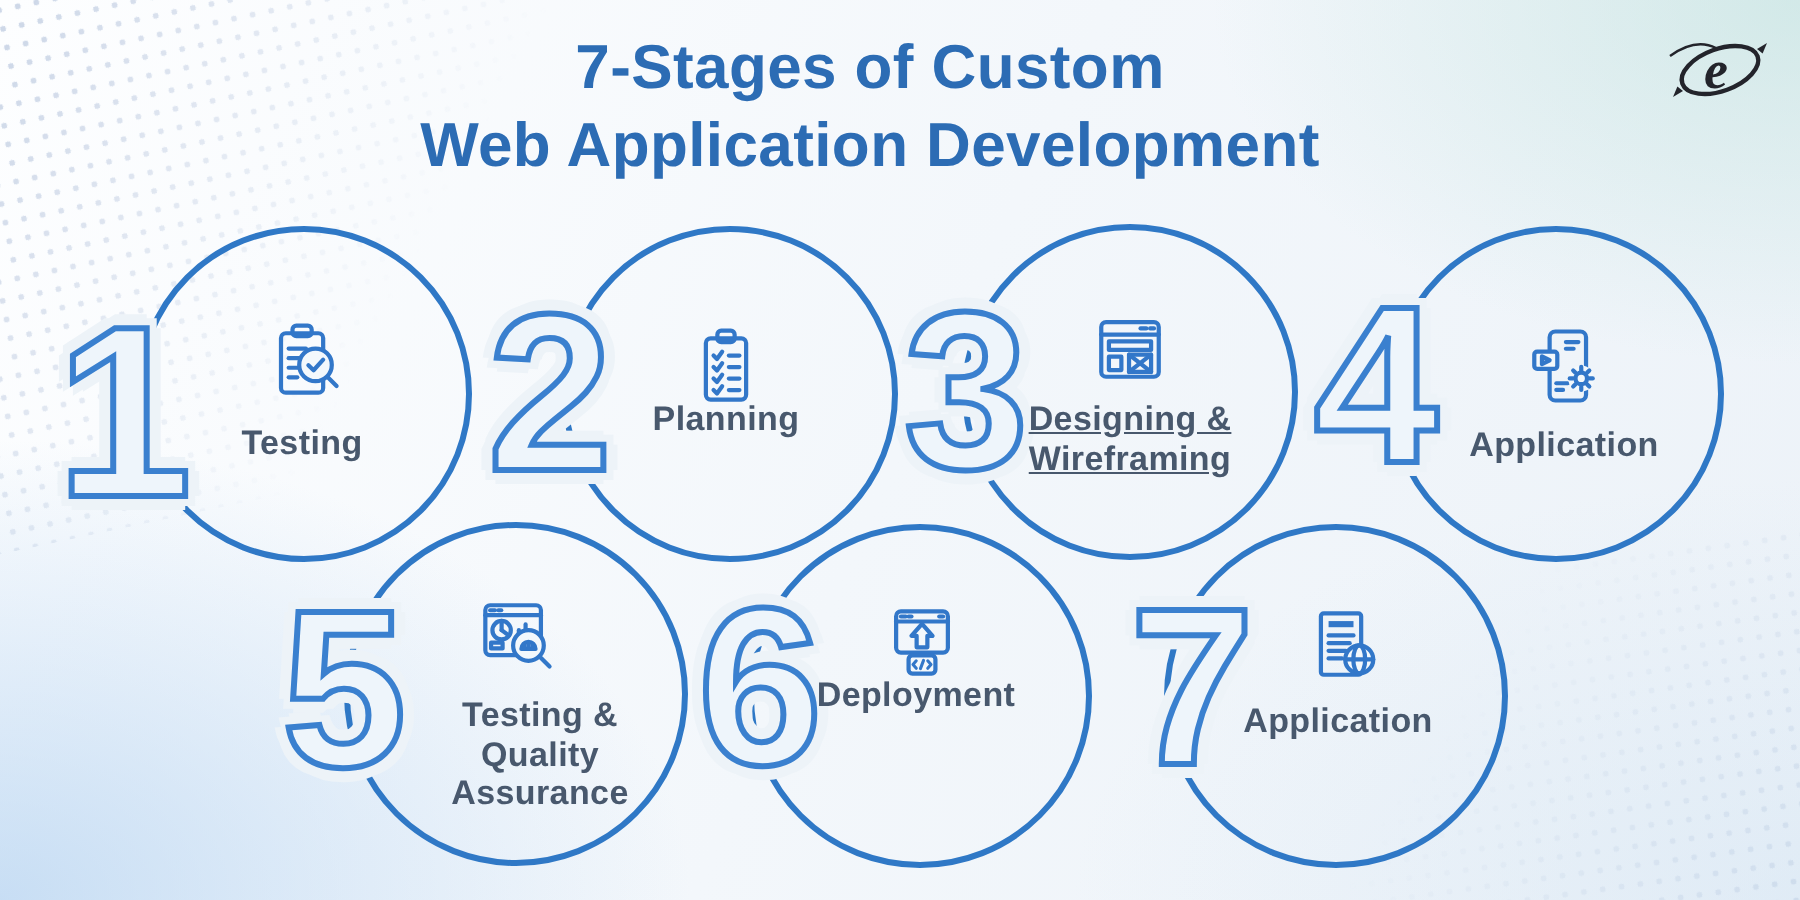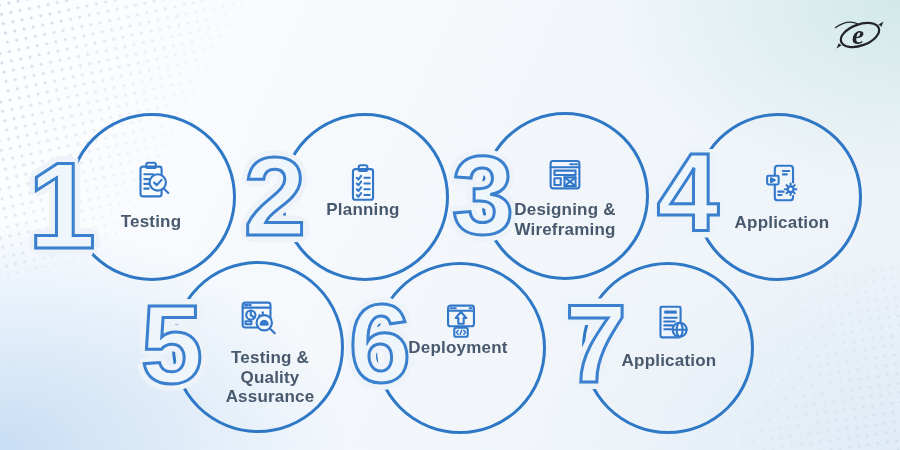--- a/index.html
+++ b/index.html
@@ -62,33 +62,34 @@
   .s4 .icon{left:759px;top:160px;}
   .s5 .icon{left:235px;top:294px;}
   .s6 .icon{left:438px;top:298px;}
   .s7 .icon{left:648px;top:300px;}
 
   .label{position:absolute;z-index:3;transform:translateX(-50%);
     text-align:center;font-size:17px;font-weight:bold;line-height:19.5px;
     color:#48586d;letter-spacing:.2px;}
   .s1 .label{left:151px;top:212px;width:140px;}
   .s2 .label{left:363px;top:200px;width:140px;}
-  .s3 .label{left:565px;top:200px;width:150px;}
+  .s3 .label{left:565px;top:200px;width:150px;text-decoration:underline;}
   .s4 .label{left:782px;top:213px;width:160px;}
   .s5 .label{left:270px;top:348px;width:112px;}
   .s6 .label{left:458px;top:338px;width:160px;}
   .s7 .label{left:669px;top:351px;width:160px;}
 </style>
 </head>
 <body>
 
 <div class="canvas">
   <div class="dots dots-tl"></div>
   <div class="dots dots-br"></div>
 
+  <h1 class="title"><span>7-Stages of Custom</span><br><span>Web Application Development</span></h1>
 
   <svg class="logo" width="56" height="48" viewBox="0 0 56 48">
     <path d="M3 18 C 12 11.5, 20 11, 26 14" stroke="#23242b" stroke-width="1.2" fill="none"></path>
     <ellipse cx="28" cy="25" rx="20" ry="10.5" transform="rotate(-20 28 25)" fill="none" stroke="#23242b" stroke-width="2.2"></ellipse>
     <path d="M46.5 14.5 l5 -3 -2.2 5.2 z" fill="#23242b"></path>
     <path d="M9.5 35.5 l-5 3 2.2 -5.2 z" fill="#23242b"></path>
     <text x="20" y="34" font-size="27" font-style="italic" font-weight="bold" font-family="'Liberation Serif',serif" fill="#23242b">e</text>
   </svg>
 
   

